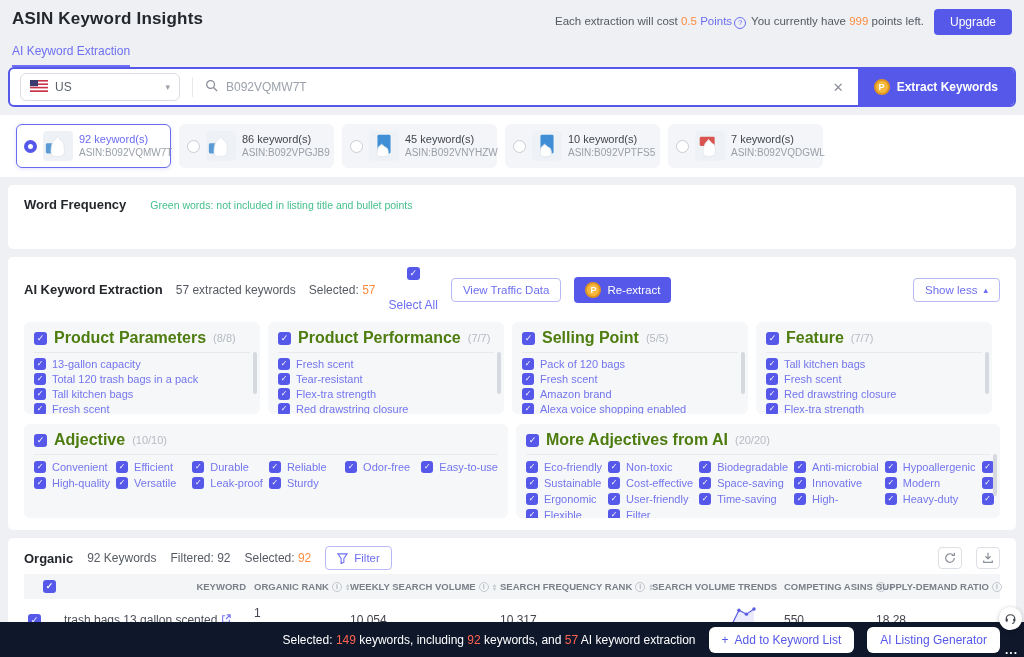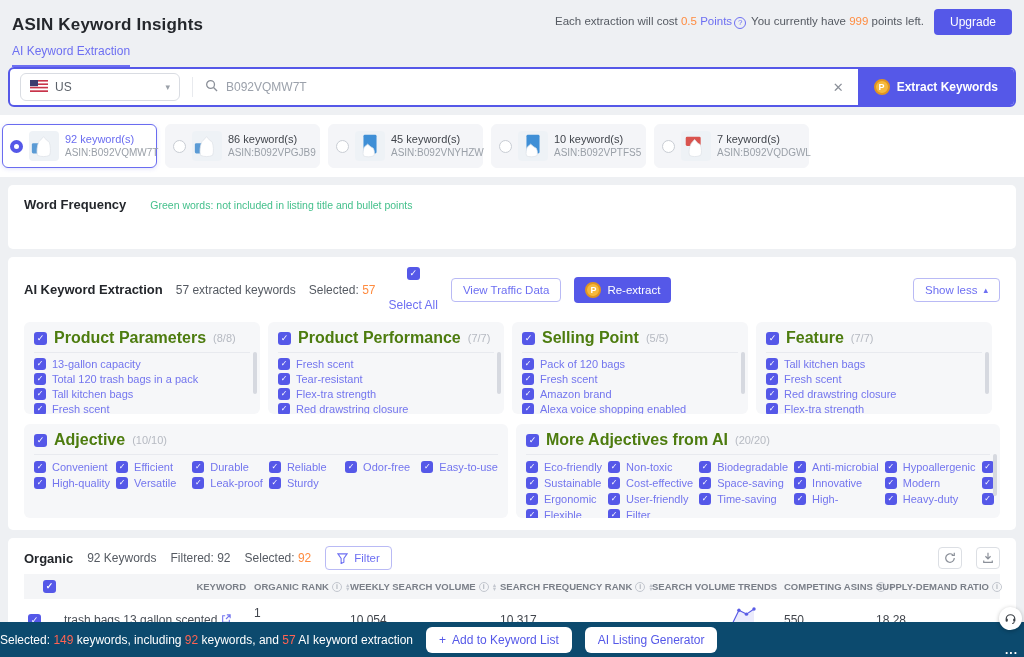--- a/index.html
+++ b/index.html
@@ -6,21 +6,21 @@
     --accent:#5a5ce6; --accent2:#6d6ff2; --item:#7375ee;
     --orange:#ff8c40; --red:#ff6352; --green:#45c08c;
     --text:#2f3339; --gray:#8b9099; --lgray:#b9bdc6;
     --border:#e5e7ec; --panel:#f6f7f9;
   }
   *{margin:0;padding:0;box-sizing:border-box;font-family:"Liberation Sans",sans-serif;}
   html,body{width:1024px;height:657px;overflow:hidden;background:#eef0f3;position:relative;}
   .orange{color:var(--orange);} .purple{color:var(--accent2);} .redtxt{color:var(--red);}
   
   .hdr{padding:9px 12px 0 12px;}
-  .hdr-top{display:flex;align-items:flex-end;justify-content:space-between;}
+  .hdr-top{display:flex;align-items:flex-start;justify-content:space-between;}
   .hdr h1{font-size:17px;font-weight:700;color:#24272c;letter-spacing:.2px;}
   .hdr-right{display:flex;align-items:center;gap:10px;font-size:11.5px;color:#555a62;}
   .qicon{display:inline-flex;width:12px;height:12px;border:1px solid var(--accent2);border-radius:50%;
     color:var(--accent2);font-size:8px;align-items:center;justify-content:center;margin:0 2px;}
   .qicon::after{content:"?";}
   .upgrade{background:#5558e8;color:#fff;border:none;border-radius:4px;font-size:12px;padding:6px 16px;cursor:pointer;}
   .tabs{display:flex;gap:22px;margin-top:9px;font-size:12px;color:#3c4047;}
   .tab{padding-bottom:7px;cursor:pointer;}
   .tab.active{color:var(--accent2);border-bottom:2px solid var(--accent2);}
   
@@ -31,21 +31,21 @@
   .country .chev{margin-left:auto;color:#9aa0a8;font-size:9px;}
   .vdiv{width:1px;height:20px;background:#e8eaee;margin:0 12px;}
   .sinput{flex:1;border:none;outline:none;font-size:12px;color:#9ba1ab;background:transparent;}
   .clearx{color:#8b9099;font-size:13px;margin:0 14px;cursor:pointer;}
   .extract{height:100%;background:#5558e8;color:#fff;border:none;font-size:12px;font-weight:600;
     display:flex;align-items:center;gap:7px;padding:0 16px;cursor:pointer;}
   .coin{width:16px;height:16px;border-radius:50%;background:#f6b93d;border:2px solid #e09420;color:#fff;
     font-size:9px;font-weight:700;display:inline-flex;align-items:center;justify-content:center;flex:none;}
   .coin::after{content:"P";}
   
-  .cards{background:#fff;margin-top:8px;padding:9px 2px;display:flex;gap:8px;align-items:flex-end;}
+  .cards{background:#fff;margin-top:8px;padding:9px 16px;display:flex;gap:8px;align-items:flex-end;}
   .acard{width:155px;height:44px;background:#f4f5f8;border:1px solid #f4f5f8;border-radius:6px;
     display:flex;align-items:center;gap:6px;padding:0 7px;cursor:pointer;}
   .acard.sel{background:#fff;border-color:#6a6cf0;box-shadow:0 1px 4px rgba(90,92,230,.18);}
   .radio{width:13px;height:13px;border-radius:50%;border:1px solid #c9cdd4;background:#fff;flex:none;}
   .radio.on{border:4px solid #5558e8;}
   .thumb{width:30px;height:30px;border-radius:4px;background:#eef2f6;flex:none;display:flex;align-items:center;justify-content:center;}
   .t1,.t2{color:#5b9bd5;} .t3{color:#6b7077;} .t4,.t5{color:#3f8fd6;} .t6{color:#d9544f;}
   .ctext{display:flex;flex-direction:column;line-height:1.25;min-width:0;}
   .ckw{font-size:11px;color:#41454c;}
   .acard.sel .ckw{color:#6a6cf0;}
@@ -94,22 +94,22 @@
   .th-inner{display:inline-flex;align-items:center;gap:3px;}
   .info{display:inline-flex;width:10px;height:10px;border:1px solid #c3c7cf;border-radius:50%;color:#b0b4bc;
     font-size:7px;align-items:center;justify-content:center;}
   .info::after{content:"i";}
   .sort{display:inline-flex;flex-direction:column;line-height:4px;font-size:5.5px;color:#c3c7cf;cursor:pointer;}
   .kwlink{color:#4a4f57;text-decoration:underline;cursor:pointer;}
   .rank1{line-height:1.2;} .rankdate{font-size:11px;color:#b9bdc6;}
   .hscroll-track{position:absolute;left:16px;right:16px;bottom:24px;height:7px;border-radius:4px;background:#f1f2f4;}
   .hscroll{width:75%;height:7px;border-radius:4px;background:#aeb0b6;cursor:grab;}
   
-  .footer{position:absolute;left:0;right:0;bottom:0;height:35px;background:#0c4a6e;display:flex;
-    align-items:center;gap:13px;padding-right:4px;color:#fff;font-size:12px;}
+  .footer{position:absolute;left:0;right:0;bottom:0;height:35px;background:#0f172a;display:flex;
+    align-items:center;justify-content:flex-end;gap:13px;padding-right:24px;color:#fff;font-size:12px;}
   .fbtn{background:#fff;color:#5558e8;border:none;border-radius:6px;font-size:12px;padding:6px 13px;
     cursor:pointer;display:inline-flex;align-items:center;gap:6px;}
   .fab{position:absolute;right:2px;bottom:27px;width:23px;height:23px;border-radius:50%;background:#fff;
     box-shadow:0 1px 4px rgba(0,0,0,.25);display:flex;align-items:center;justify-content:center;cursor:pointer;z-index:5;}
   .dots{position:absolute;right:6px;bottom:0px;color:#fff;font-weight:700;letter-spacing:1px;font-size:12px;z-index:6;}
 </style>
 </head>
 <body>
 
 <div class="hdr">

